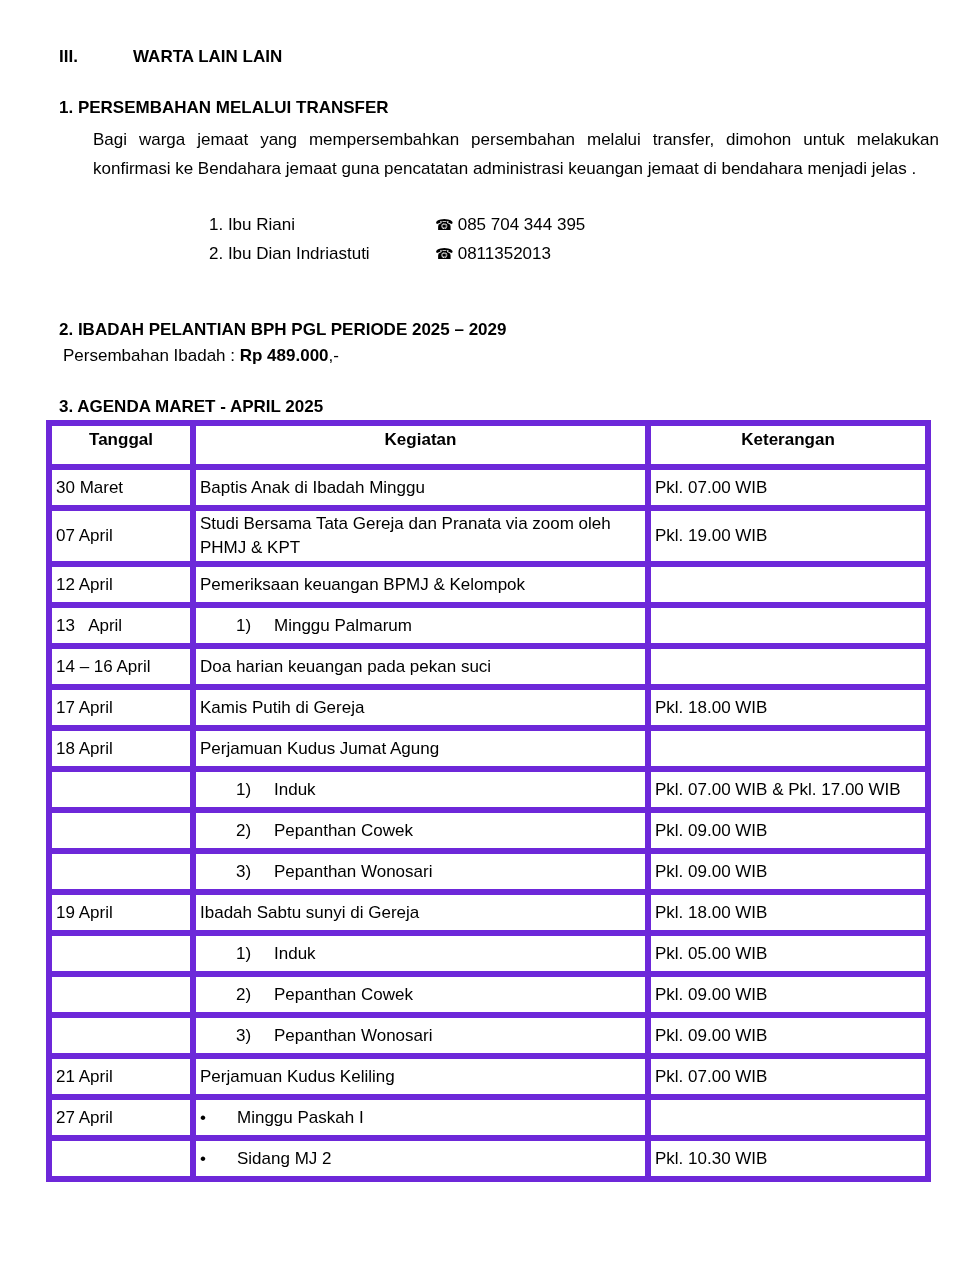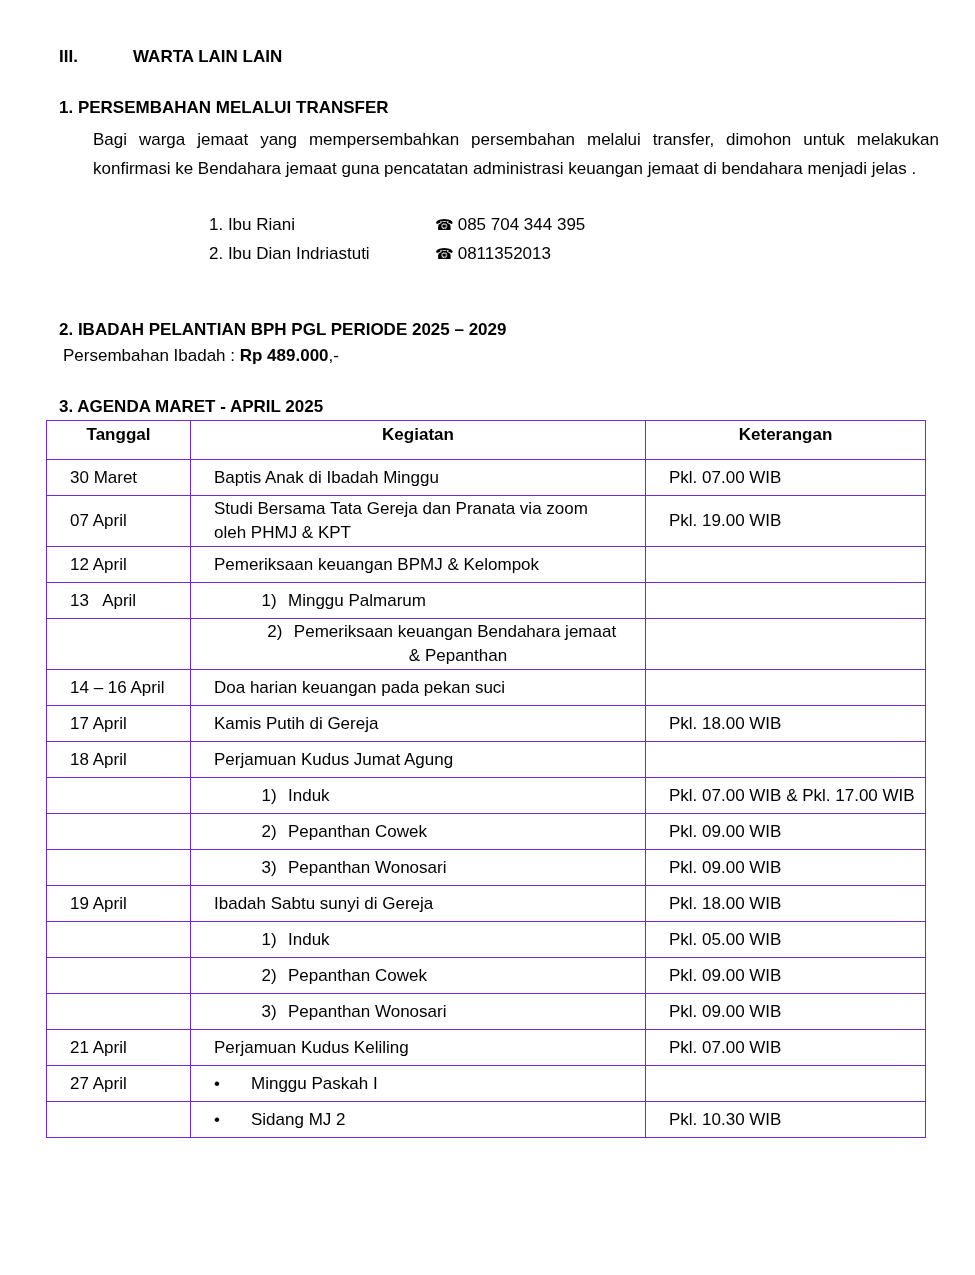--- a/index.html
+++ b/index.html
@@ -56,40 +56,40 @@
       left: 46px; top: 420px;
       width: 879px;
       border-collapse: collapse;
       table-layout: fixed;
       font-size: 17px;
     }
     table.agenda col.c1 { width: 144px; }
     table.agenda col.c2 { width: 455px; }
     table.agenda col.c3 { width: 280px; }
     table.agenda th, table.agenda td {
-      border: 1px solid #6d28d9;
-      padding: 0 23px;
+      border: 6px solid #6d28d9;
+      padding: 0 4px;
       vertical-align: middle;
       text-align: left;
       font-weight: normal;
       line-height: 24px;
       white-space: normal;
       overflow: visible;
     }
     table.agenda th {
       font-weight: bold;
       text-align: center;
       height: 36px;
       vertical-align: top;
       padding-top: 2px;
     }
     table.agenda td { height: 35px; }
     table.agenda tr.tall td { height: 50px; }
     td.keterangan { white-space: nowrap !important; }
-    .num-item { display: inline-block; padding-left: 36px; text-align: center; }
+    .num-item { display: inline-block; padding-left: 36px; }
     .num-item .marker { display: inline-block; width: 38px; }
     .num-item.wrap { display: block; padding-left: 36px; }
     .num-item.wrap .marker { display: inline-block; width: 38px; }
     .num-item.wrap .cont { display: block; padding-left: 44px; }
     .bullet-item .marker { display: inline-block; width: 37px; }
   </style>
 </head>
 <body>
 
 <div class="page">
@@ -144,27 +144,20 @@
         <tr>
           <td style="white-space: pre;">12 April</td>
           <td>Pemeriksaan keuangan BPMJ &amp; Kelompok</td>
           <td class="keterangan"></td>
         </tr>
         <tr>
           <td style="white-space: pre;">13   April</td>
           <td><span class="num-item"><span class="marker">1)</span><span>Minggu Palmarum</span></span></td>
           <td class="keterangan"></td>
         </tr>
-        <tr class="tall">
-          <td style="white-space: pre;"></td>
-          <td>
-            <span class="num-item wrap"><span class="marker">2)</span><span>Pemeriksaan keuangan Bendahara jemaat</span><span class="cont">&amp; Pepanthan</span></span>
-          </td>
-          <td class="keterangan"></td>
-        </tr>
         <tr>
           <td style="white-space: pre;">14 – 16 April</td>
           <td>Doa harian keuangan pada pekan suci</td>
           <td class="keterangan"></td>
         </tr>
         <tr>
           <td style="white-space: pre;">17 April</td>
           <td>Kamis Putih di Gereja</td>
           <td class="keterangan">Pkl. 18.00 WIB</td>
         </tr>

